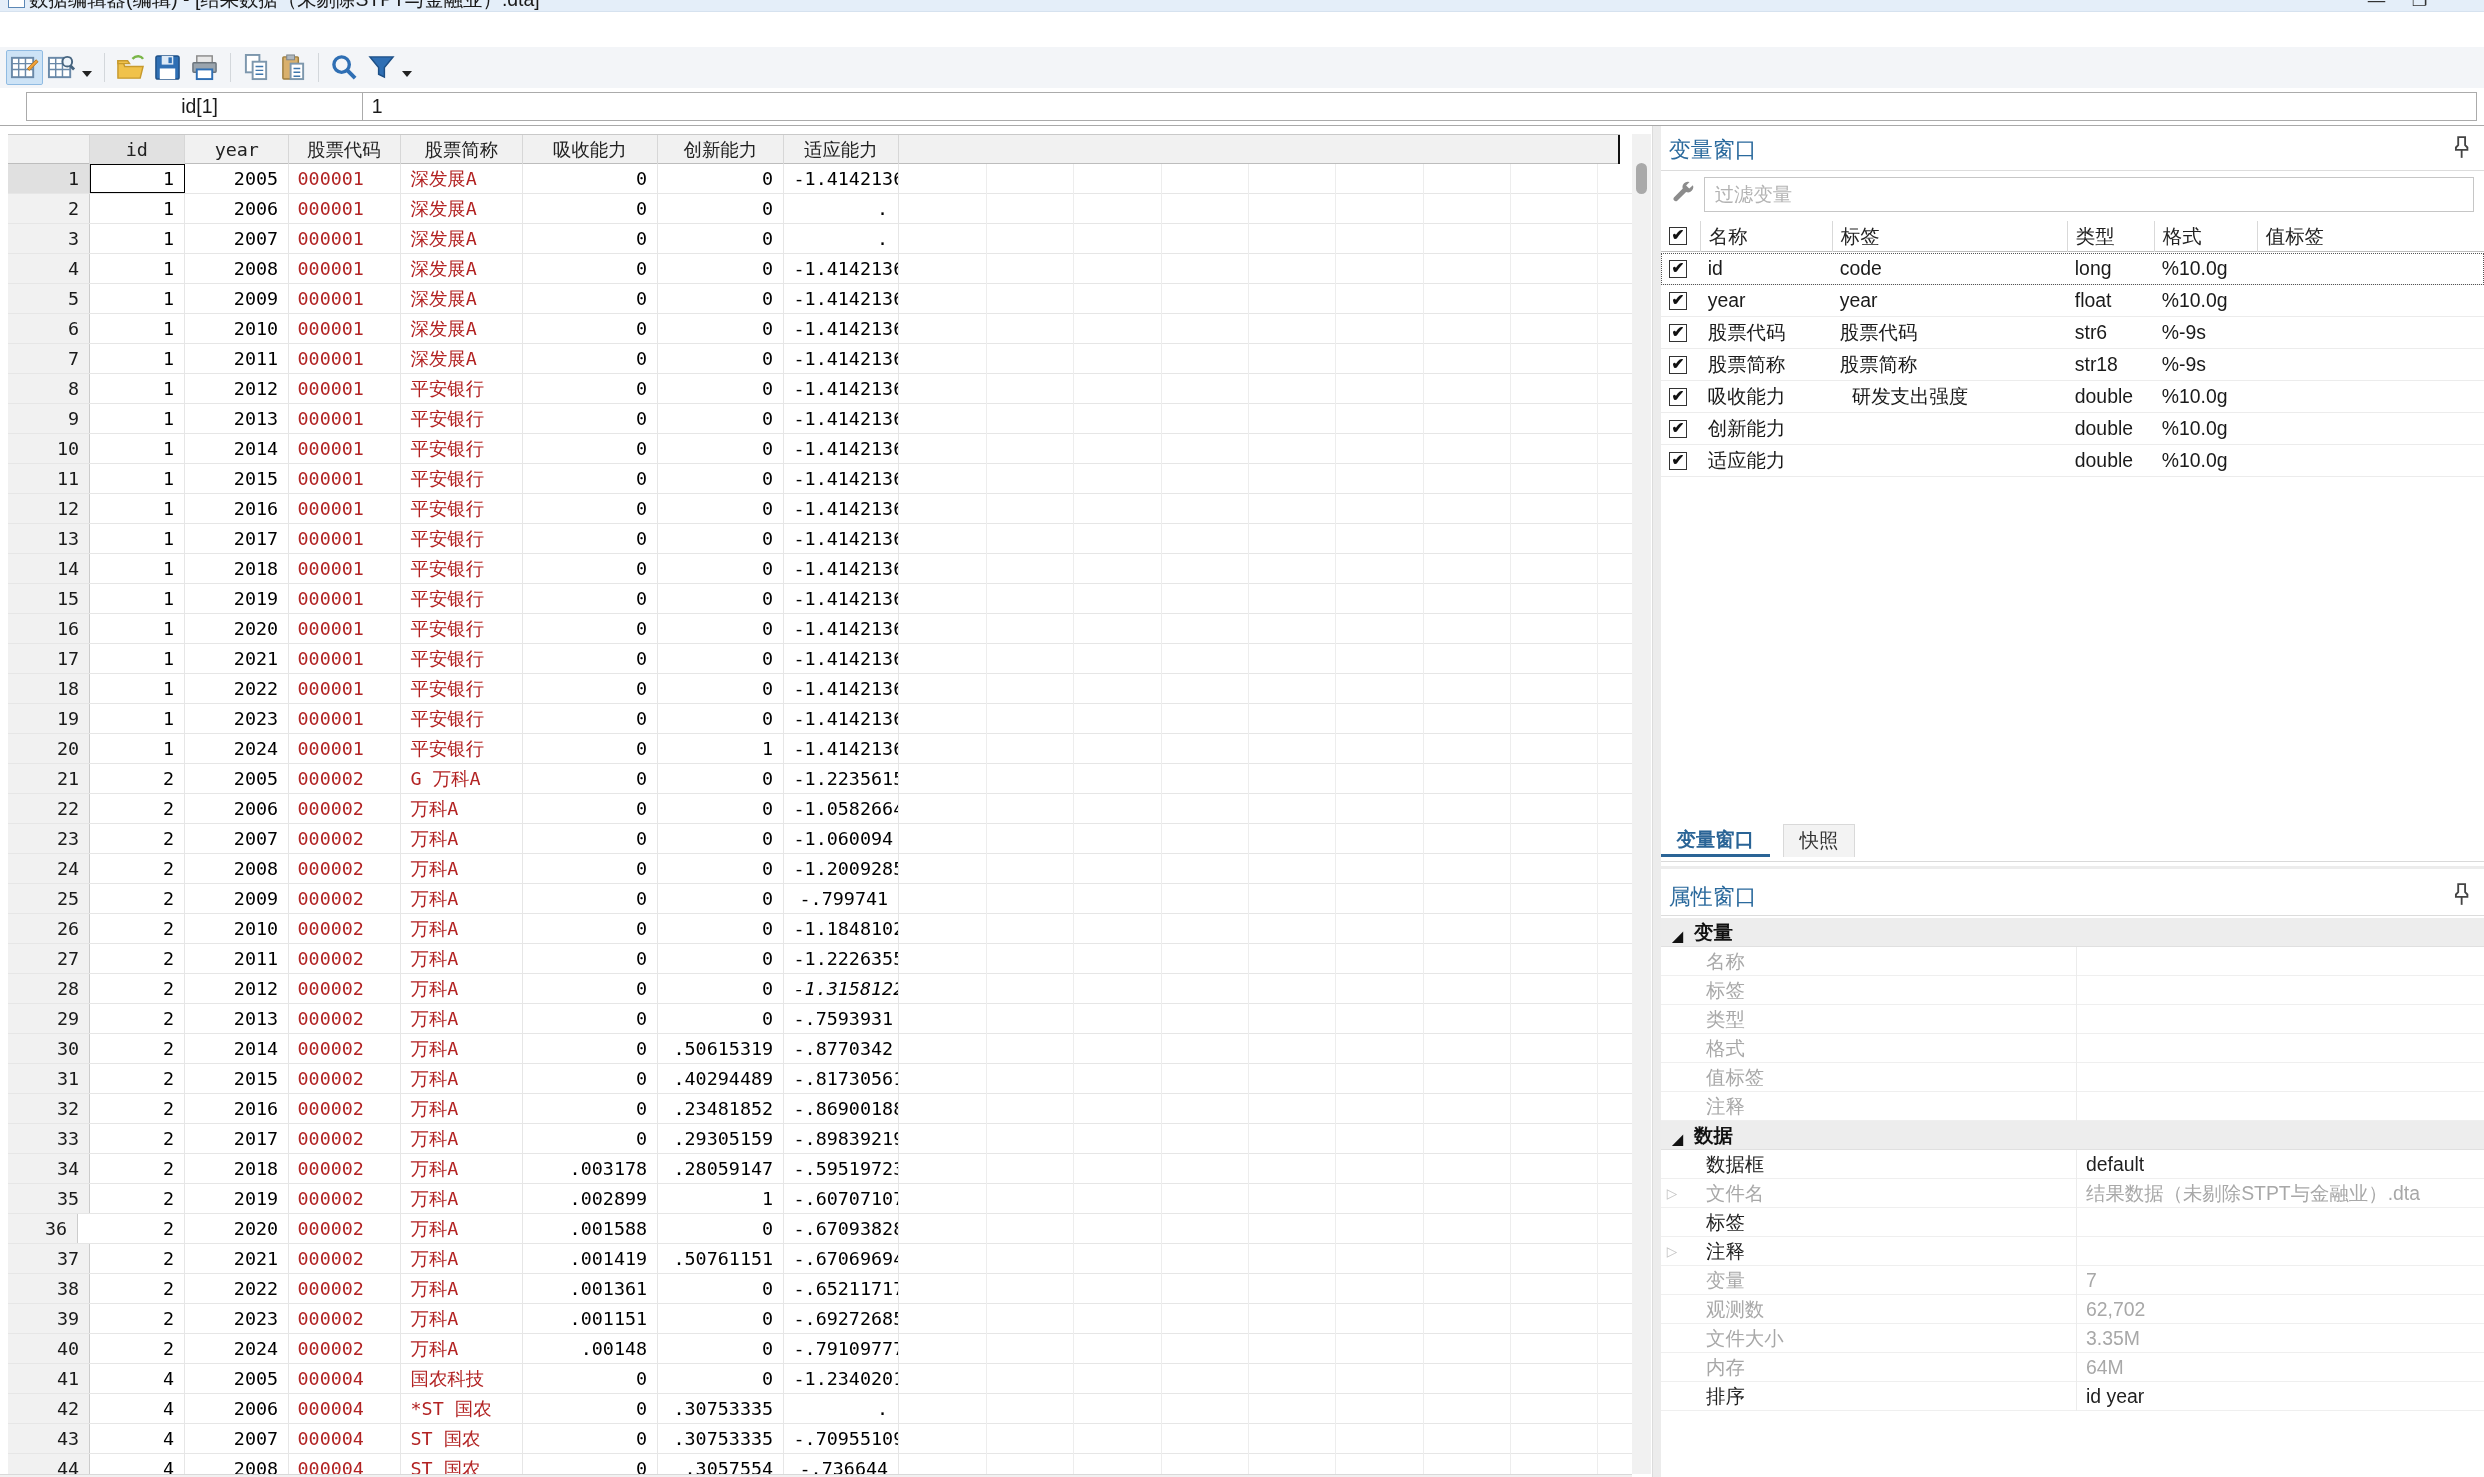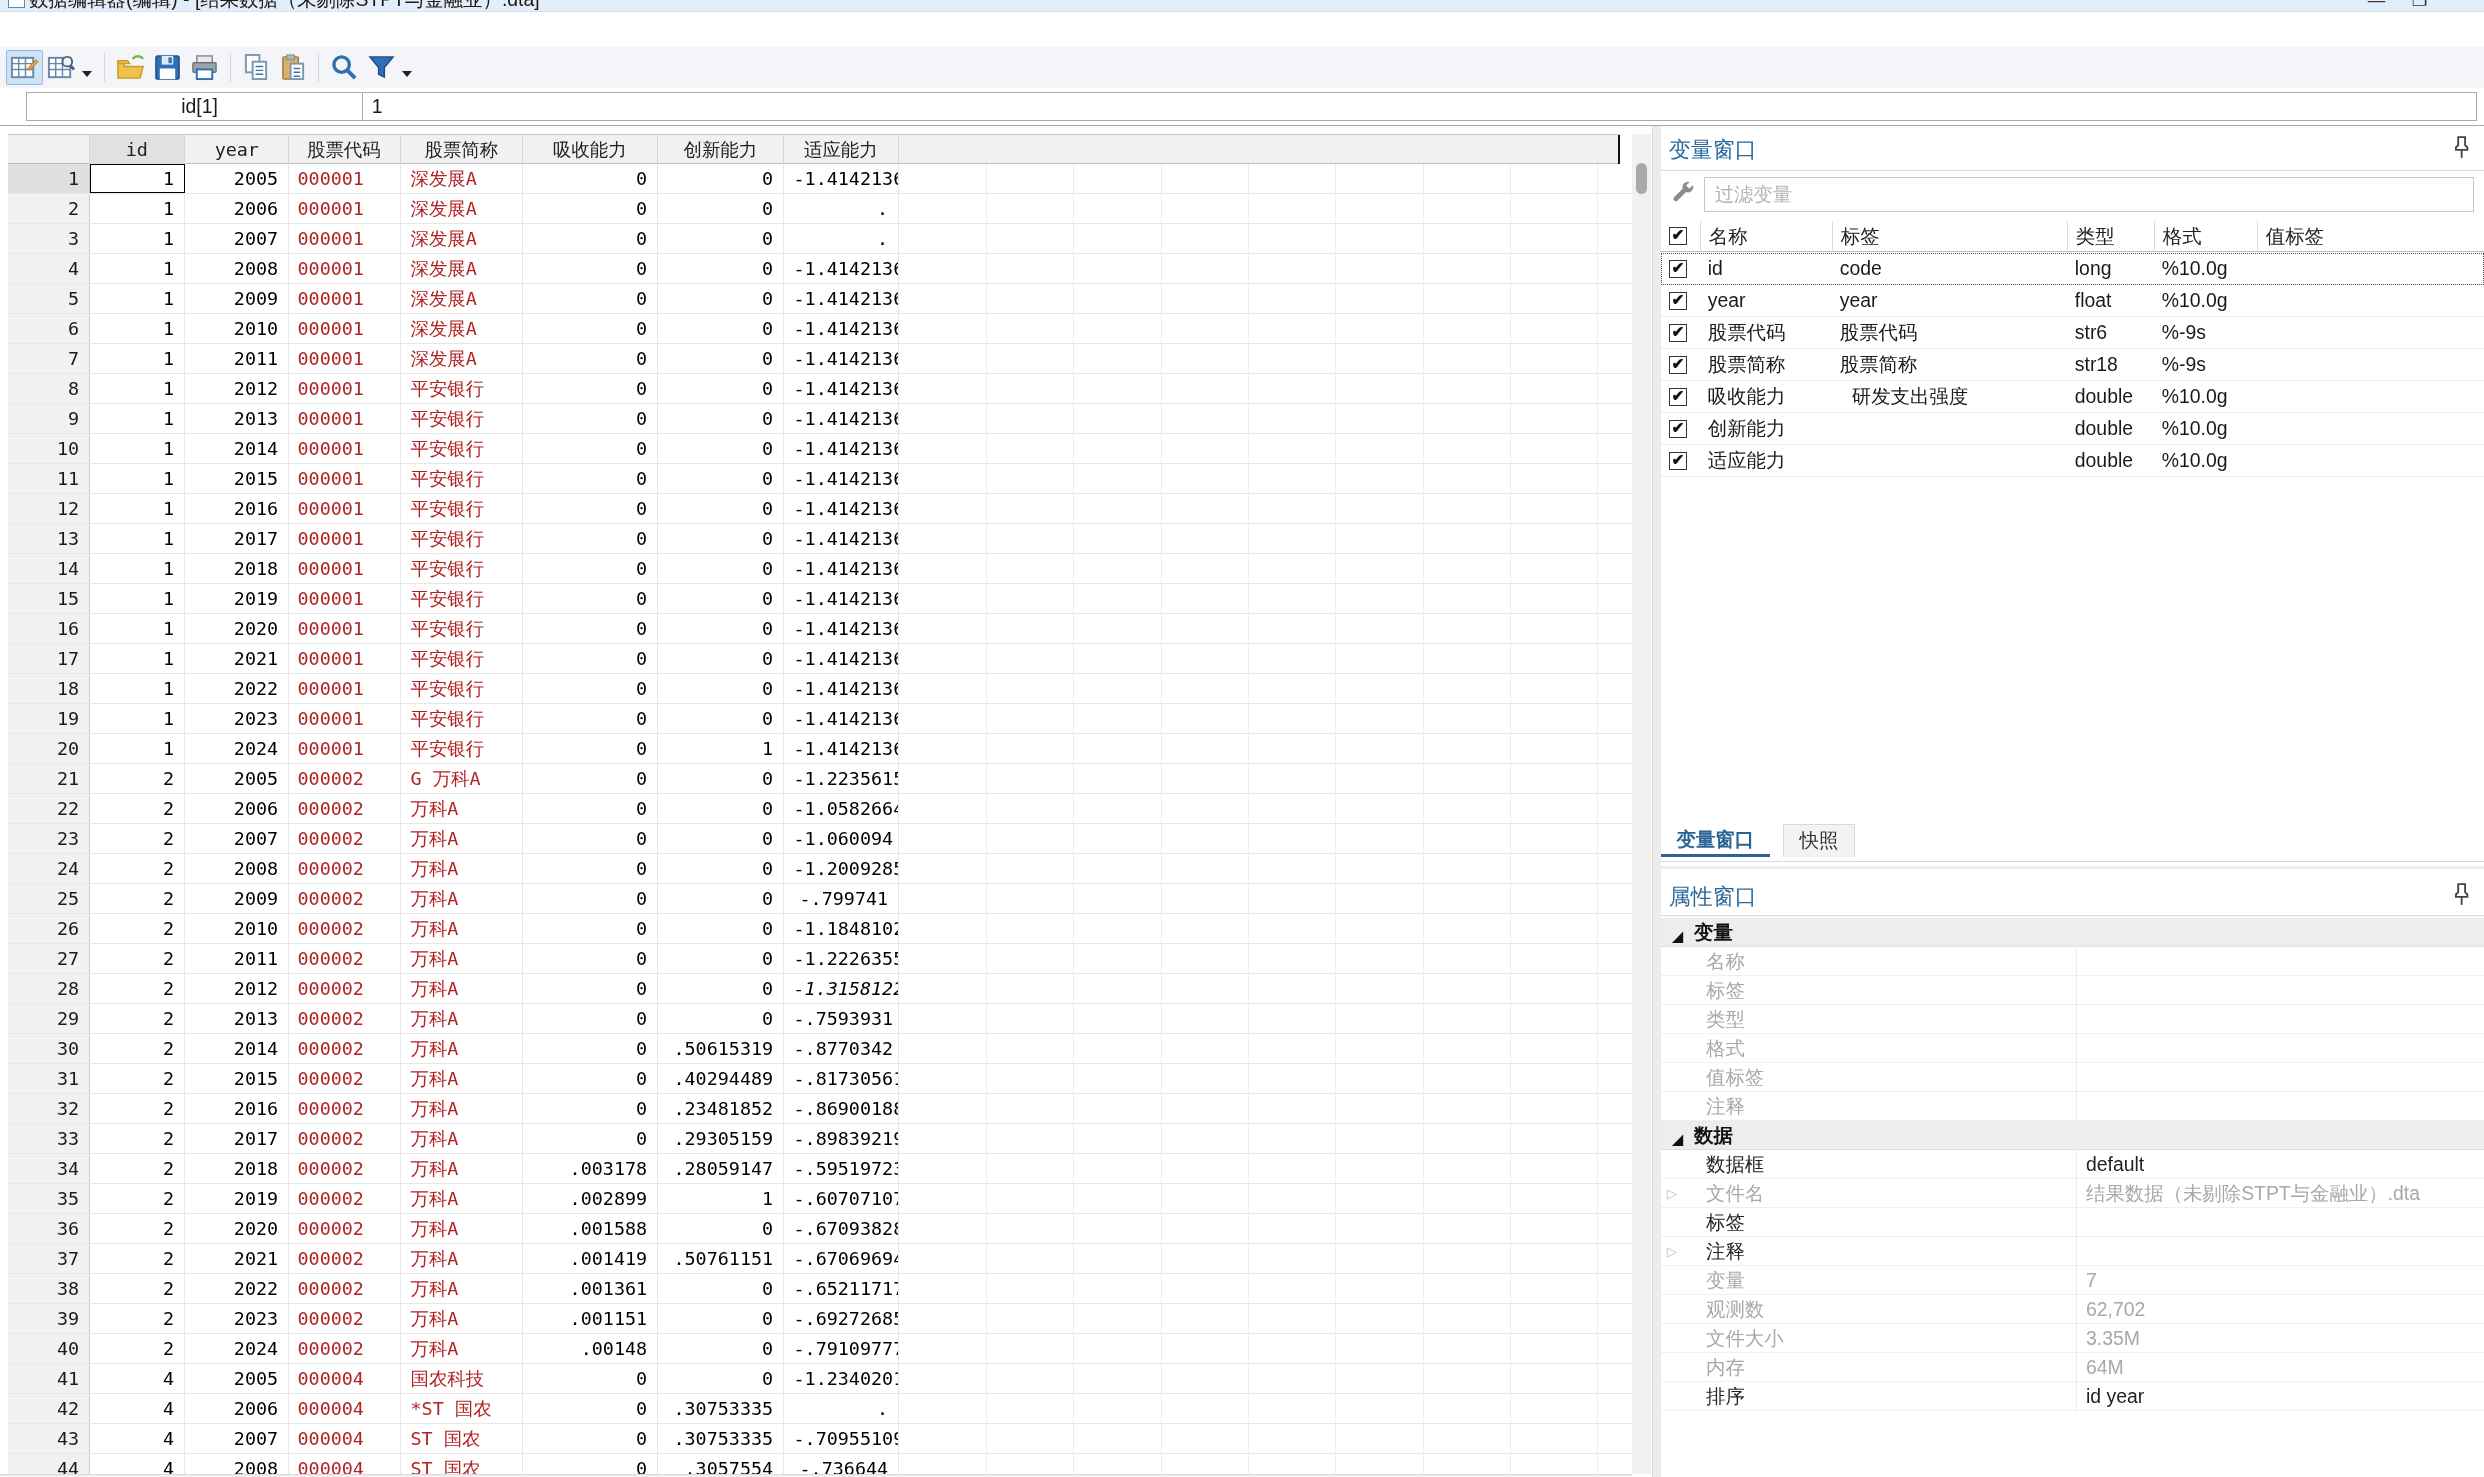--- a/index.html
+++ b/index.html
@@ -563,21 +563,21 @@
               <div class="gcell rownum" style="left: 0px; width: 82px;">35</div>
               <div class="gcell num" style="left: 82px; width: 95px;">2</div>
               <div class="gcell num" style="left: 178px; width: 103px;">2019</div>
               <div class="gcell str" style="left: 280px; width: 113px;">000002</div>
               <div class="gcell str" style="left: 393px; width: 122px;">万科A</div>
               <div class="gcell num" style="left: 515px; width: 135px;">.002899</div>
               <div class="gcell num" style="left: 650px; width: 126px;">1</div>
               <div class="gcell num" style="left: 776px; width: 115px;">-.60707107</div>
             </div>
             <div class="grow">
-              <div class="gcell rownum" style="left: 0px; width: 82px;">36</div>
+              <div class="gcell rownum" style="left: 0px; width: 70px;">36</div>
               <div class="gcell num" style="left: 82px; width: 95px;">2</div>
               <div class="gcell num" style="left: 178px; width: 103px;">2020</div>
               <div class="gcell str" style="left: 280px; width: 113px;">000002</div>
               <div class="gcell str" style="left: 393px; width: 122px;">万科A</div>
               <div class="gcell num" style="left: 515px; width: 135px;">.001588</div>
               <div class="gcell num" style="left: 650px; width: 126px;">0</div>
               <div class="gcell num" style="left: 776px; width: 115px;">-.67093828</div>
             </div>
             <div class="grow">
               <div class="gcell rownum" style="left: 0px; width: 82px;">37</div>

